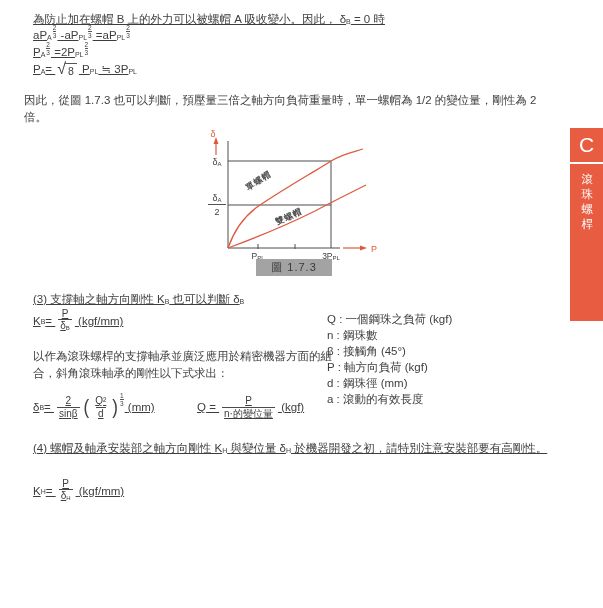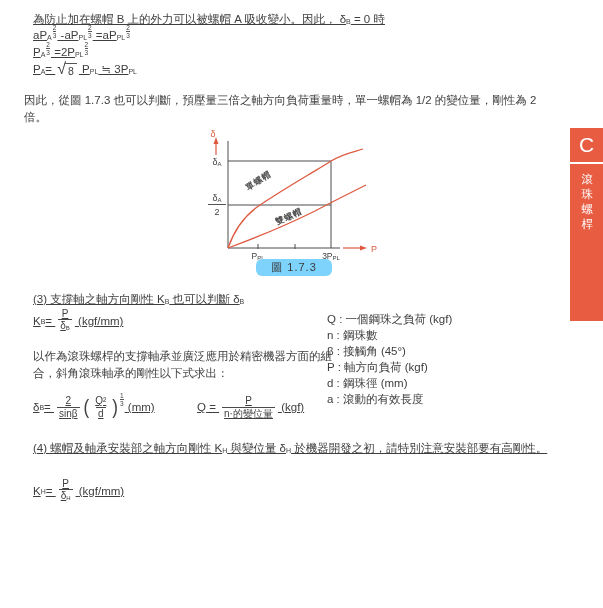--- a/index.html
+++ b/index.html
@@ -20,22 +20,22 @@
   .fr{display:inline-flex;flex-direction:column;align-items:center;font-size:10px;
       line-height:11.5px;margin:0 3px;text-align:center;vertical-align:middle;}
   .frn{padding:0 2px;}
   .frd{border-top:1px solid #4a4a4a;padding:0 2px;}
   .fr .sb{font-size:6px;}
   .rq{display:inline-flex;align-items:flex-start;vertical-align:middle;margin:0 2px;}
   .rqs{font-size:16px;line-height:14px;font-weight:300;margin-right:-1px;}
   .rqv{border-top:1.2px solid #555;font-size:10.5px;padding:1px 3px 0 3px;margin-top:1px;}
   .bg{font-size:17px;line-height:17px;font-weight:300;transform:scaleY(1.15);margin:0 1px;}
   
-  .caption{background:#7dd3fc;color:#3a3a3a;font-size:11px;display:flex;
-           align-items:center;justify-content:center;letter-spacing:1px;border-radius:6px;}
+  .caption{background:#a3a3a3;color:#3a3a3a;font-size:11px;display:flex;
+           align-items:center;justify-content:center;letter-spacing:1px;}
   
   .tab{background:#e85c42;color:#ffffff;}
   .tab-letter{height:34px;border-bottom:2px solid #ffffff;display:flex;
               align-items:center;justify-content:center;font-size:21px;}
   .tab-title{width:13px;margin:8px auto 0;word-break:break-all;line-break:anywhere;
              font-size:11.5px;line-height:15px;text-align:right;letter-spacing:0;}
   svg text{font-family:"Liberation Sans","DejaVu Sans",sans-serif;}
 </style>
 </head>
 <body>

